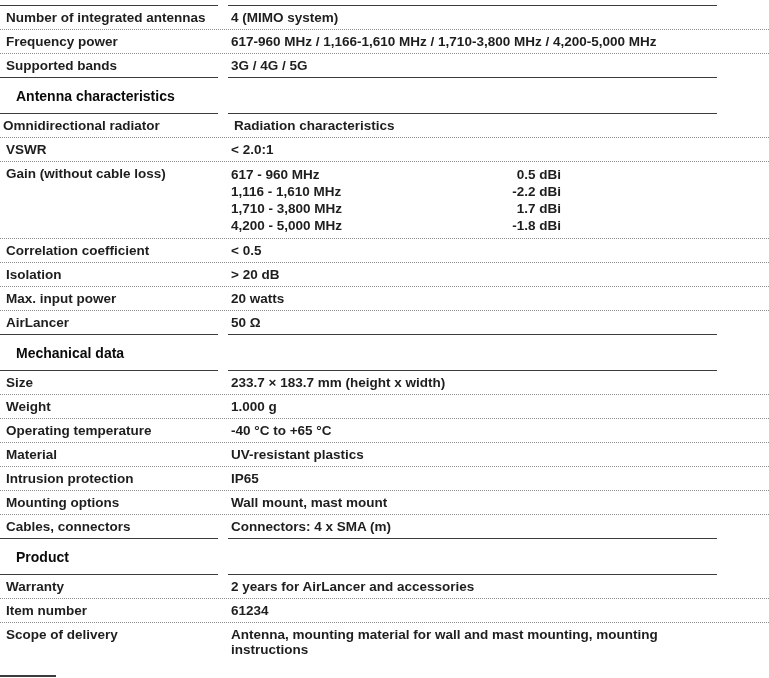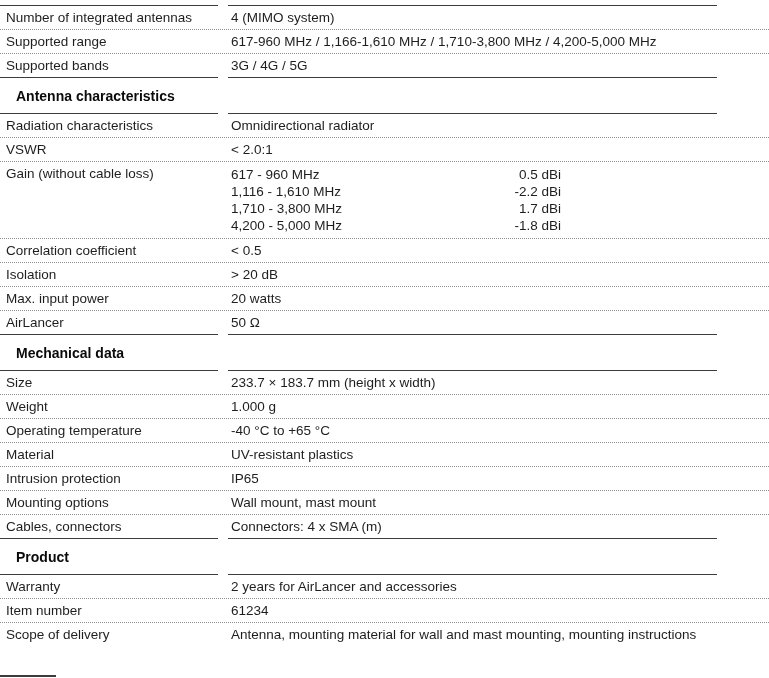--- a/index.html
+++ b/index.html
@@ -18,21 +18,21 @@
   }
   .page{position:relative;width:769px;height:678px;box-sizing:border-box;padding-top:5px;}
   .section{width:769px;}
   .row{
     display:grid;
     grid-template-columns:218px 489px;
     column-gap:10px;
     border-bottom:1px dotted var(--dotted);
   }
   .section .row:last-child{border-bottom:none;}
-  .cell{padding:4px 0;line-height:15px;}
+  .cell{padding:4px 0;line-height:15px;font-weight:bold;}
   .cell.label{padding-left:6px;}
   .cell.value{padding-left:3px;}
   .section .row:first-child .cell{border-top:1px solid var(--solid);}
   .section .row:last-child .cell{border-bottom:1px solid var(--solid);}
   .section:last-child .row:last-child .cell{border-bottom:none;}
   .section-header{
     font-weight:bold;font-size:14px;line-height:16px;color:var(--header);
     padding-left:6px;margin:10px 0 9px 10px;
   }
   .gain-grid{
@@ -47,33 +47,33 @@
 <body>
 
 <div class="page">
   <div id="table-root">
       <div class="section">
         <div class="row">
           <div class="cell label">Number of integrated antennas</div>
           <div class="cell value">4 (MIMO system)</div>
         </div>
         <div class="row">
-          <div class="cell label">Supported range</div>
+          <div class="cell label">Frequency power</div>
           <div class="cell value">617-960 MHz / 1,166-1,610 MHz / 1,710-3,800 MHz / 4,200-5,000 MHz</div>
         </div>
         <div class="row">
           <div class="cell label">Supported bands</div>
           <div class="cell value">3G / 4G / 5G</div>
         </div>
       </div>
       <div class="section-header">Antenna characteristics</div>
       <div class="section">
         <div class="row">
+          <div class="cell value">Omnidirectional radiator</div>
           <div class="cell label">Radiation characteristics</div>
-          <div class="cell value">Omnidirectional radiator</div>
         </div>
         <div class="row">
           <div class="cell label">VSWR</div>
           <div class="cell value">&lt; 2.0:1</div>
         </div>
         <div class="row">
           <div class="cell label">Gain (without cable loss)</div>
           <div class="cell value">
             <div class="gain-grid">
               <span class="g-range">617 - 960 MHz</span>

